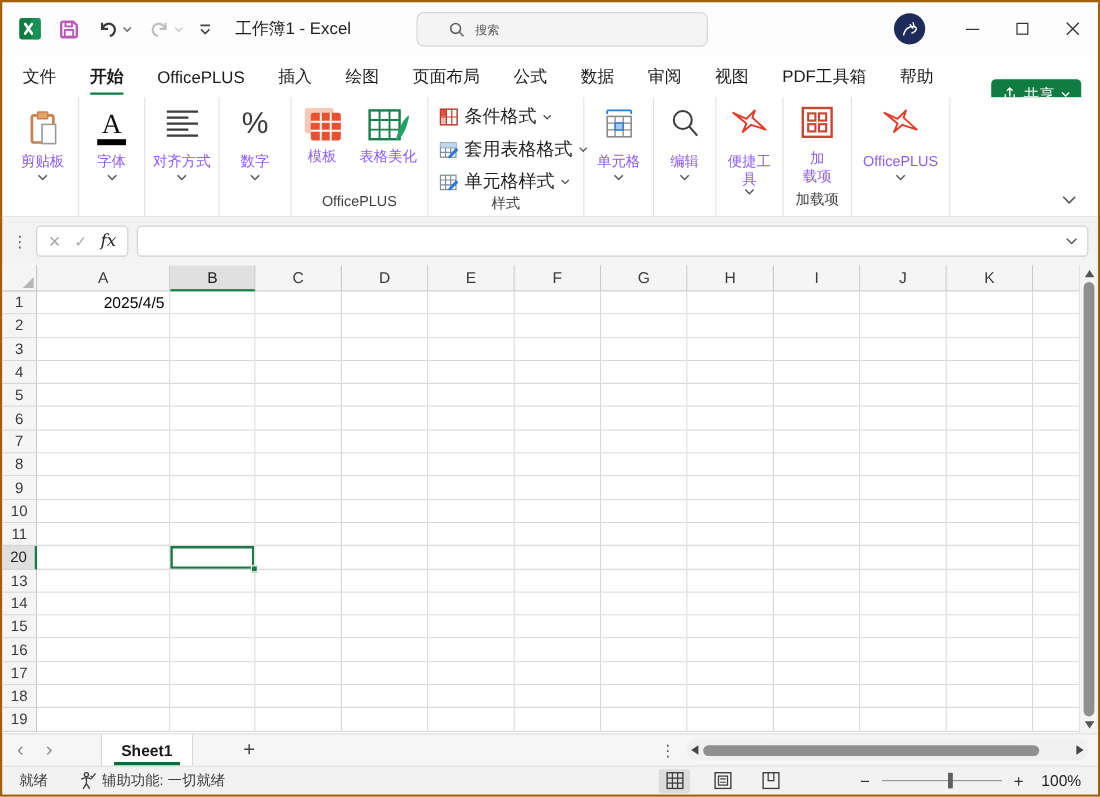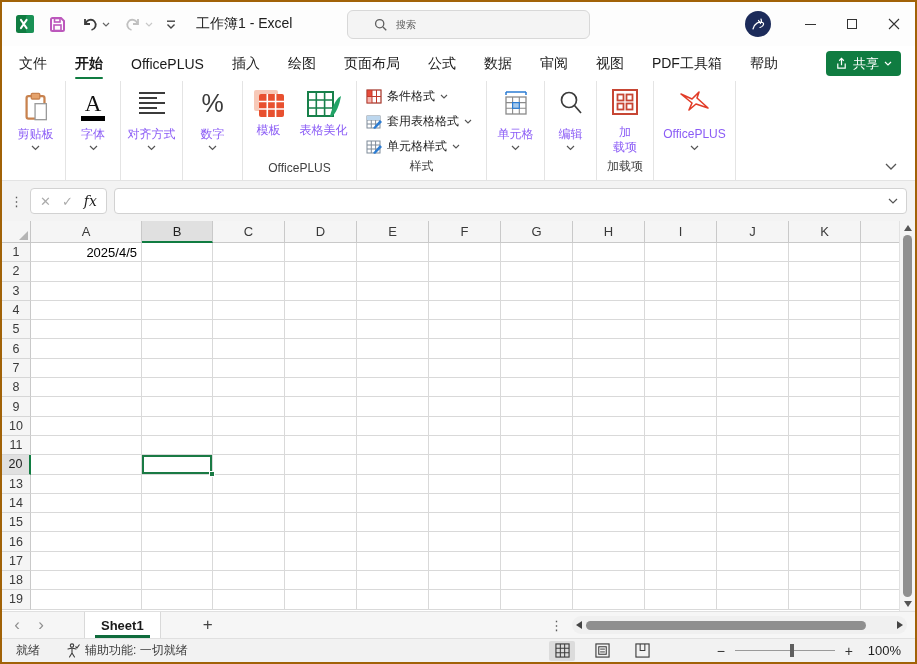--- a/index.html
+++ b/index.html
@@ -20,40 +20,40 @@
   .tb-right{position:absolute;right:0;top:0;height:44px;display:flex;align-items:center;}
   .avatar{width:26px;height:26px;border-radius:50%;background:#1C2B5A;margin-right:18px;display:flex;align-items:center;justify-content:center;}
   .wbtn{width:42px;height:44px;display:flex;align-items:center;justify-content:center;color:#333;}
   .min-glyph{width:11px;height:1px;background:#333;}
   .max-glyph{width:10px;height:10px;border:1px solid #333;}
   
   .tabrow{height:35px;background:#fff;display:flex;align-items:center;padding-left:17px;position:relative;flex:none;}
   .rtab{font-size:14px;color:#1a1a1a;margin-right:28px;height:35px;display:flex;align-items:center;position:relative;white-space:nowrap;}
   .rtab.active{font-weight:bold;}
   .rtab.active::after{content:"";position:absolute;left:0;right:0;bottom:2px;height:2.5px;background:#107C41;border-radius:2px;}
-  .share-btn{position:absolute;right:14px;top:5px;height:25px;background:#107C41;color:#fff;border-radius:4px;
+  .share-btn{position:absolute;right:14px;top:20px;height:25px;background:#107C41;color:#fff;border-radius:4px;
     display:flex;align-items:center;gap:5px;padding:0 9px;font-size:13px;}
   
   .ribbon{height:100px;background:#fff;border-bottom:1px solid #e3e3e3;display:flex;position:relative;flex:none;padding-left:4px;}
   .rgroup{border-right:1px solid #e4e4e4;display:flex;flex-direction:column;align-items:center;flex:none;}
   .glabel{font-size:12px;color:#3f3f3f;margin-top:auto;padding-bottom:5px;white-space:nowrap;}
   .bigbtn{display:flex;flex-direction:column;align-items:center;padding-top:9px;height:100%;width:100%;}
   .bigbtn .ic{height:34px;display:flex;align-items:flex-start;justify-content:center;}
   .blabel{font-size:12px;color:#8b5cf6;margin-top:3px;text-align:center;line-height:15px;white-space:nowrap;}
   .blabel.wrap{white-space:normal;width:44px;}
   .chv{display:inline-block;vertical-align:middle;}
   .chvm{margin-top:3px;}
   .fontA{font-family:"Liberation Serif", serif;font-size:23px;line-height:22px;color:#111;}
   .fontbar{width:24px;height:5px;background:#000;margin-top:1px;}
   .pct{font-size:25px;line-height:26px;color:#3b3b3b;}
   .op-buttons{display:flex;gap:4px;padding-top:7px;}
   .op-btn{display:flex;flex-direction:column;align-items:center;padding:0 5px;}
   .op-btn .blabel{margin-top:4px;}
   .styles-list{display:flex;flex-direction:column;gap:8px;padding-top:7px;align-items:flex-start;width:100%;padding-left:9px;}
-  .style-item{display:flex;align-items:center;gap:5px;font-size:12px;color:#1f1f1f;white-space:nowrap;}
+  .style-item{display:flex;align-items:center;gap:5px;font-size:15px;color:#1f1f1f;white-space:nowrap;}
   .collapse-chv{position:absolute;right:18px;bottom:10px;}
   
   .fbar{height:40px;background:#f3f3f3;display:flex;align-items:center;padding:0 8px;gap:7px;flex:none;}
   .namebox{width:100px;height:26px;background:#fff;border:1px solid #d2d2d2;border-radius:4px;
     display:flex;align-items:center;padding:0 8px;font-size:13px;color:#1f1f1f;}
   .namebox span{flex:1;}
   .dots{color:#5a5a5a;font-size:13px;}
   .fx-box{height:26px;background:#fff;border:1px solid #d2d2d2;border-radius:4px;display:flex;align-items:center;padding:0 9px;gap:11px;}
   .fx-x,.fx-ok{color:#ababab;font-size:13px;}
   .fx-fx{font-family:"DejaVu Serif", serif;font-style:italic;font-size:14px;color:#1f1f1f;}
@@ -356,20 +356,33 @@
               <path d="M16.5 15.5 L23 23" stroke="#3b3b3b" stroke-width="1.7"></path>
             </svg>
         </div>
         <span class="blabel">编辑</span>
         <svg class="chv chvm" width="9" height="6" viewBox="0 0 9 6">
             <path d="M1 1 L4.5 4.5 L8 1" fill="none" stroke="#555" stroke-width="1.2"></path>
           </svg>
       </div>
     </div>
 
+    <div class="rgroup" style="width:56px">
+      <div class="bigbtn">
+        <div class="ic">
+          <svg width="32" height="28" viewBox="0 0 32 28">
+              <path d="M2 4 L13 13 L10 20 L17 14 L29 18 L18 8 L20 2 L13 9 Z" fill="#fff" stroke="#E23C28" stroke-width="1.6" stroke-linejoin="round"></path>
+            </svg>
+        </div>
+        <span class="blabel wrap">便捷工具</span>
+        <svg class="chv" width="9" height="6" viewBox="0 0 9 6">
+            <path d="M1 1 L4.5 4.5 L8 1" fill="none" stroke="#555" stroke-width="1.2"></path>
+          </svg>
+      </div>
+    </div>
 
     <div class="rgroup" style="width:57px">
       <div class="bigbtn" style="padding-top:7px">
         <div class="ic">
           <svg width="28" height="28" viewBox="0 0 28 28">
               <rect x="2" y="2" width="24" height="24" fill="#fff" stroke="#C74634" stroke-width="2"></rect>
               <rect x="6.5" y="6.5" width="6" height="6" fill="none" stroke="#C74634" stroke-width="1.8"></rect>
               <rect x="15.5" y="6.5" width="6" height="6" fill="none" stroke="#C74634" stroke-width="1.8"></rect>
               <rect x="6.5" y="15.5" width="6" height="6" fill="none" stroke="#C74634" stroke-width="1.8"></rect>
               <rect x="15.5" y="15.5" width="6" height="6" fill="none" stroke="#C74634" stroke-width="1.8"></rect>

